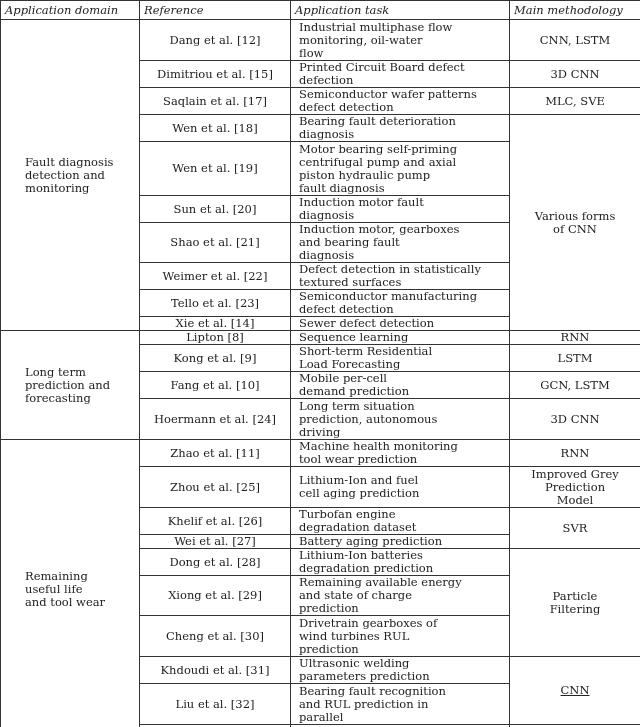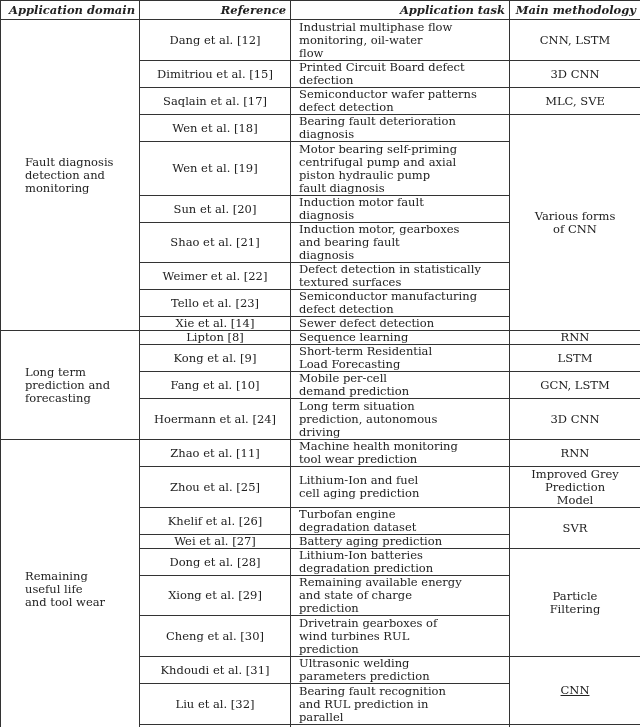--- a/index.html
+++ b/index.html
@@ -1,19 +1,19 @@
 <!DOCTYPE html>
 <html><head>
 <meta charset="utf-8">
 <style>
   html, body { margin:0; padding:0; background:#fff; }
   body { width:640px; height:727px; overflow:hidden; font-family:"DejaVu Serif", serif; color:#222; }
   table { border-collapse:collapse; position:absolute; left:0; top:0; width:640px; table-layout:fixed; font-size:11.5px; line-height:13px; }
   td, th { border:1px solid #333; padding:0 4px; vertical-align:middle; }
-  th { font-style:italic; font-weight:bold; text-align:right; height:18px; border-top:1.5px solid #333; border-bottom:1.5px solid #333;margin-top:40px; }
+  th { font-style:italic; font-weight:normal; text-align:left; height:18px; border-top:1.5px solid #333; border-bottom:1.5px solid #333;margin-top:40px; }
   td.ref { text-align:center; }
   td.task { text-align:left; padding-left:8px; }
   td.meth { text-align:center; }
   td.dom { text-align:left; padding-left:24px; }
   tr.grp-start td { border-top:1.5px solid #333; }
   tbody tr:last-child td { border-bottom:1.5px solid #333; }
   .col1 { width:139px; } .col2 { width:151px; } .col3 { width:219px; } .col4 { width:131px; }
 </style>
 </head>
 <body>

